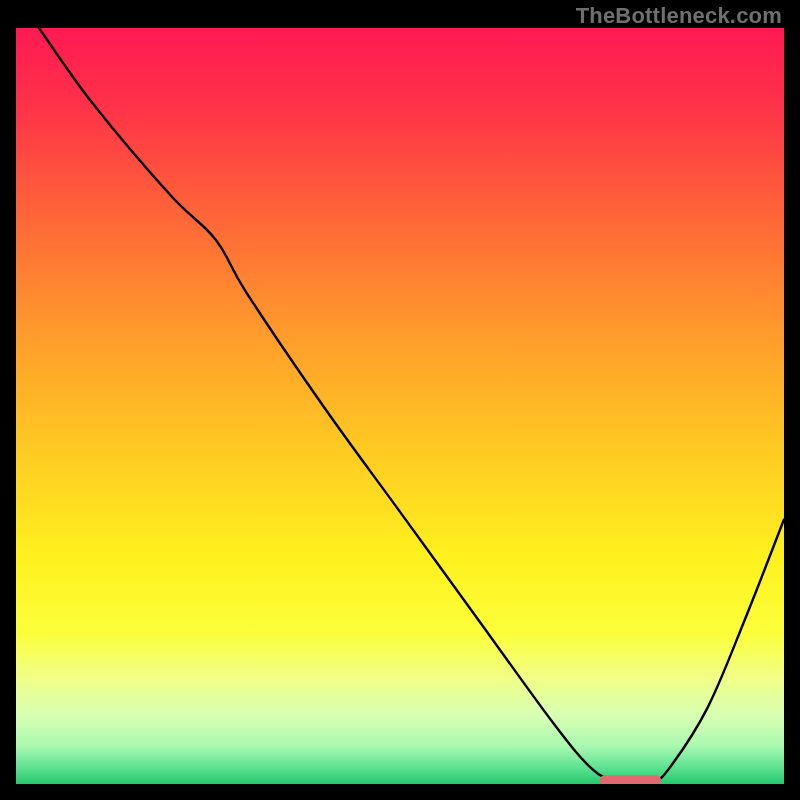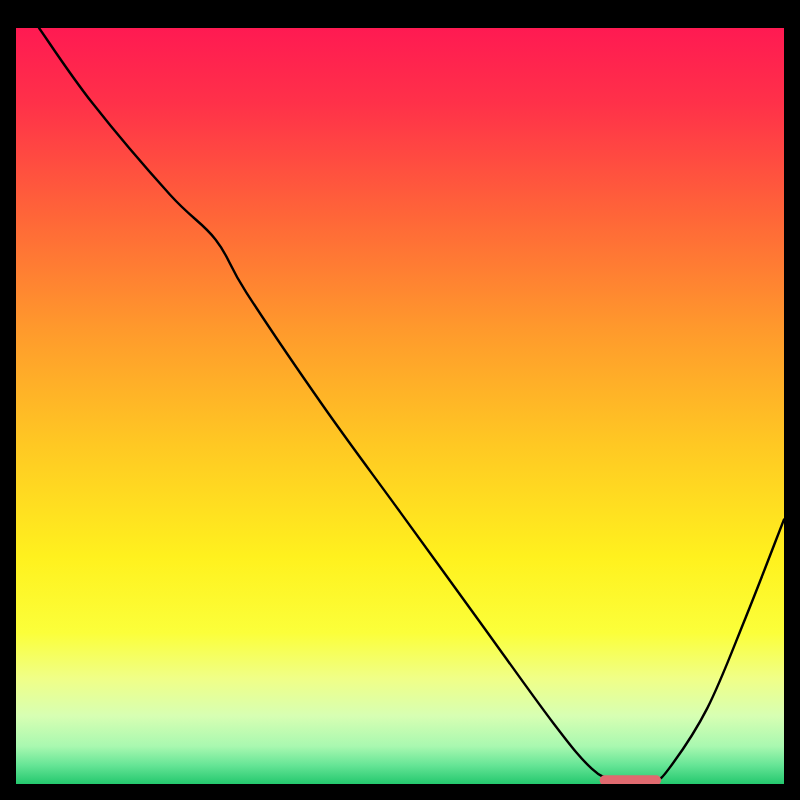--- a/index.html
+++ b/index.html
@@ -37,20 +37,21 @@
     height: 756px;
   }
   .plot svg {
     display: block;
   }
 </style>
 </head>
 <body>
 
 <div class="frame">
+  <div class="watermark">TheBottleneck.com</div>
 
   <div class="plot">
     <svg id="chart-svg" width="768" height="756" viewBox="0 0 768 756">
       <defs>
         <linearGradient id="bg-grad" x1="0" y1="0" x2="0" y2="1">
             <stop offset="0%" stop-color="#ff1a52"></stop>
             <stop offset="10%" stop-color="#ff3149"></stop>
             <stop offset="25%" stop-color="#ff6638"></stop>
             <stop offset="40%" stop-color="#ff9a2c"></stop>
             <stop offset="55.00000000000001%" stop-color="#ffc823"></stop>

